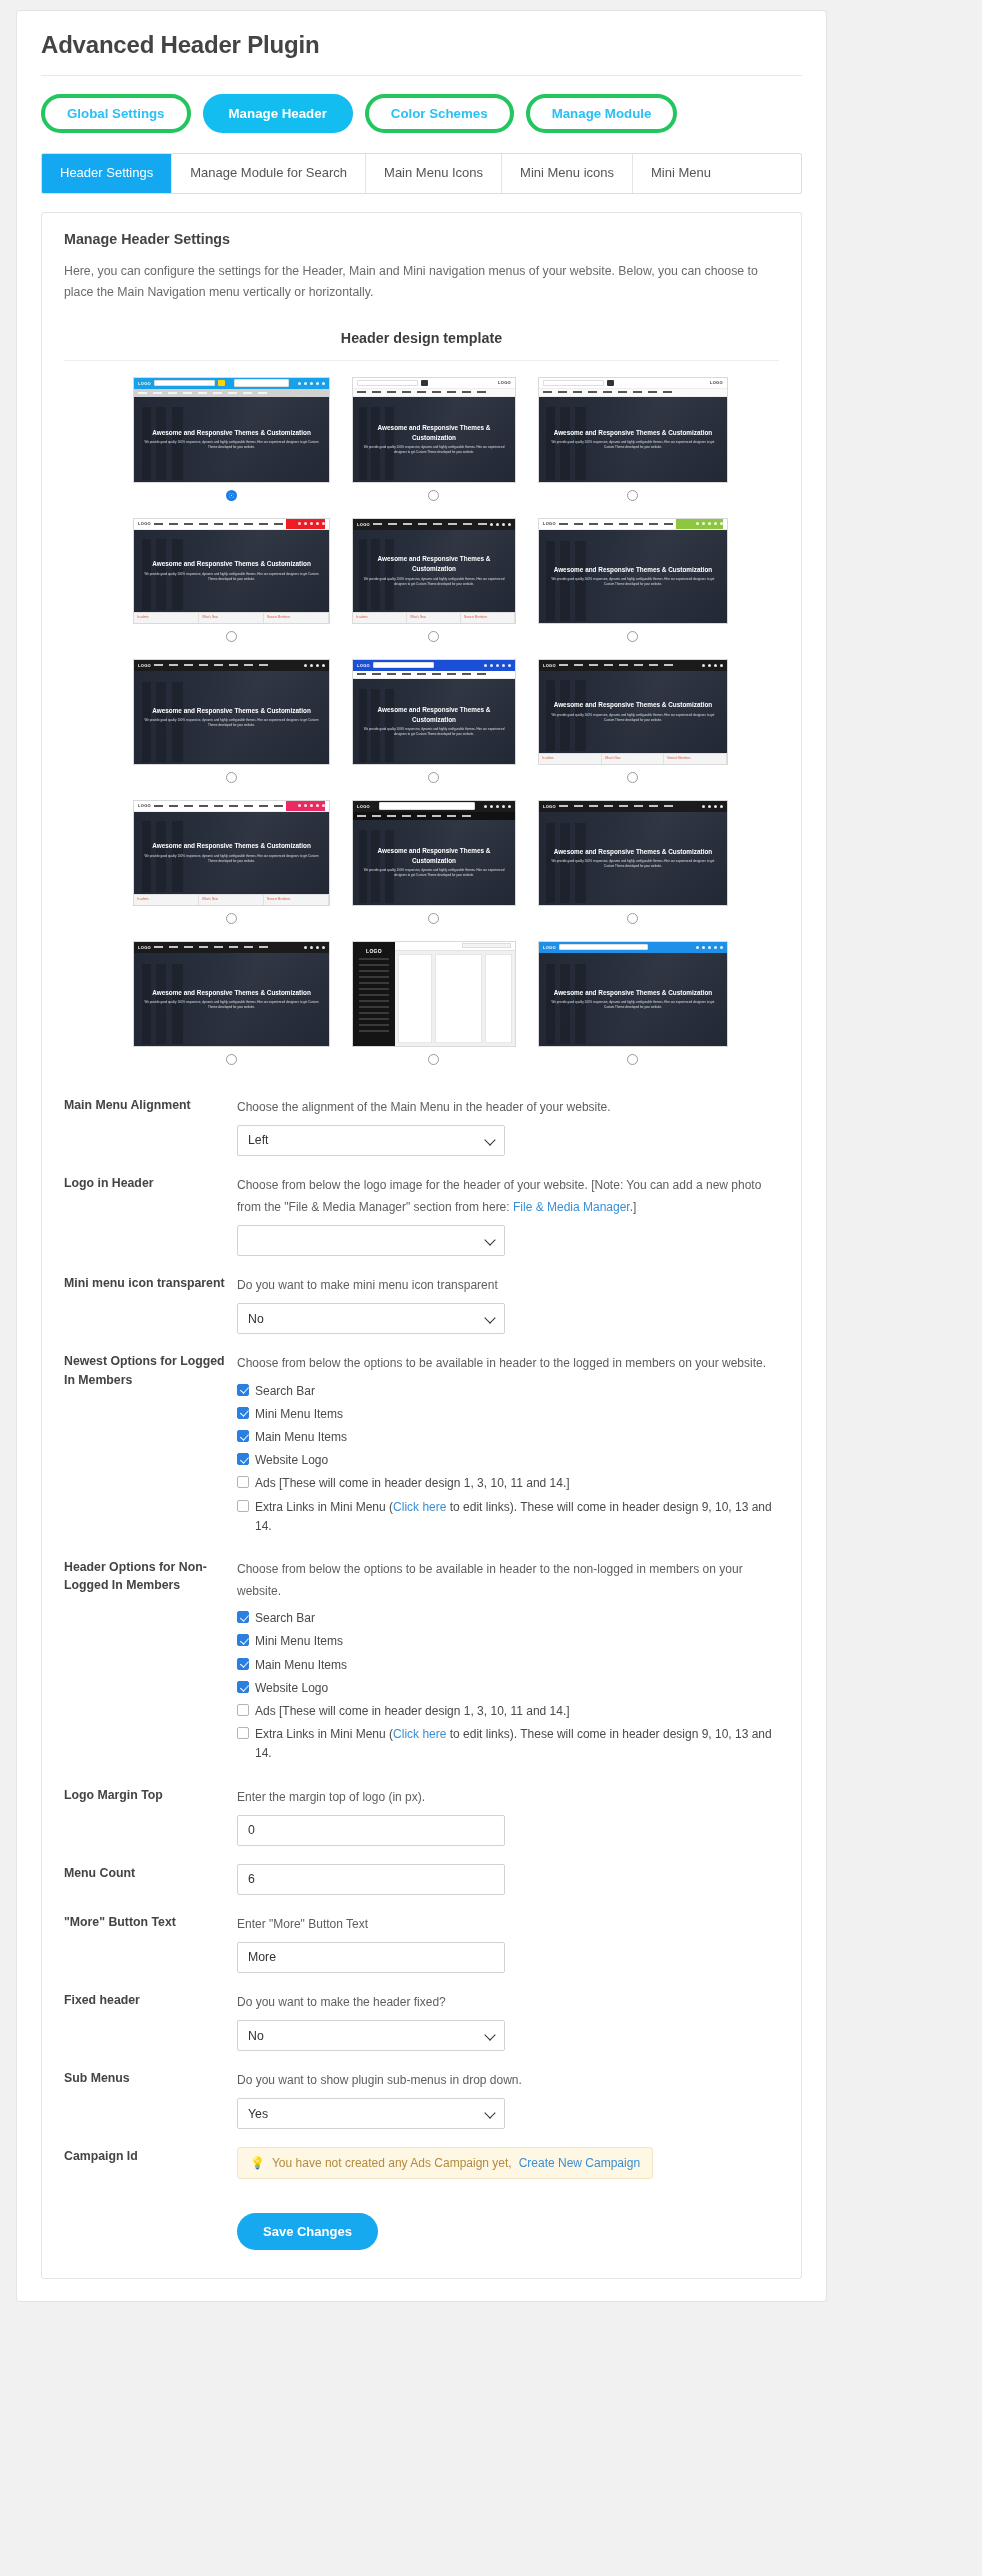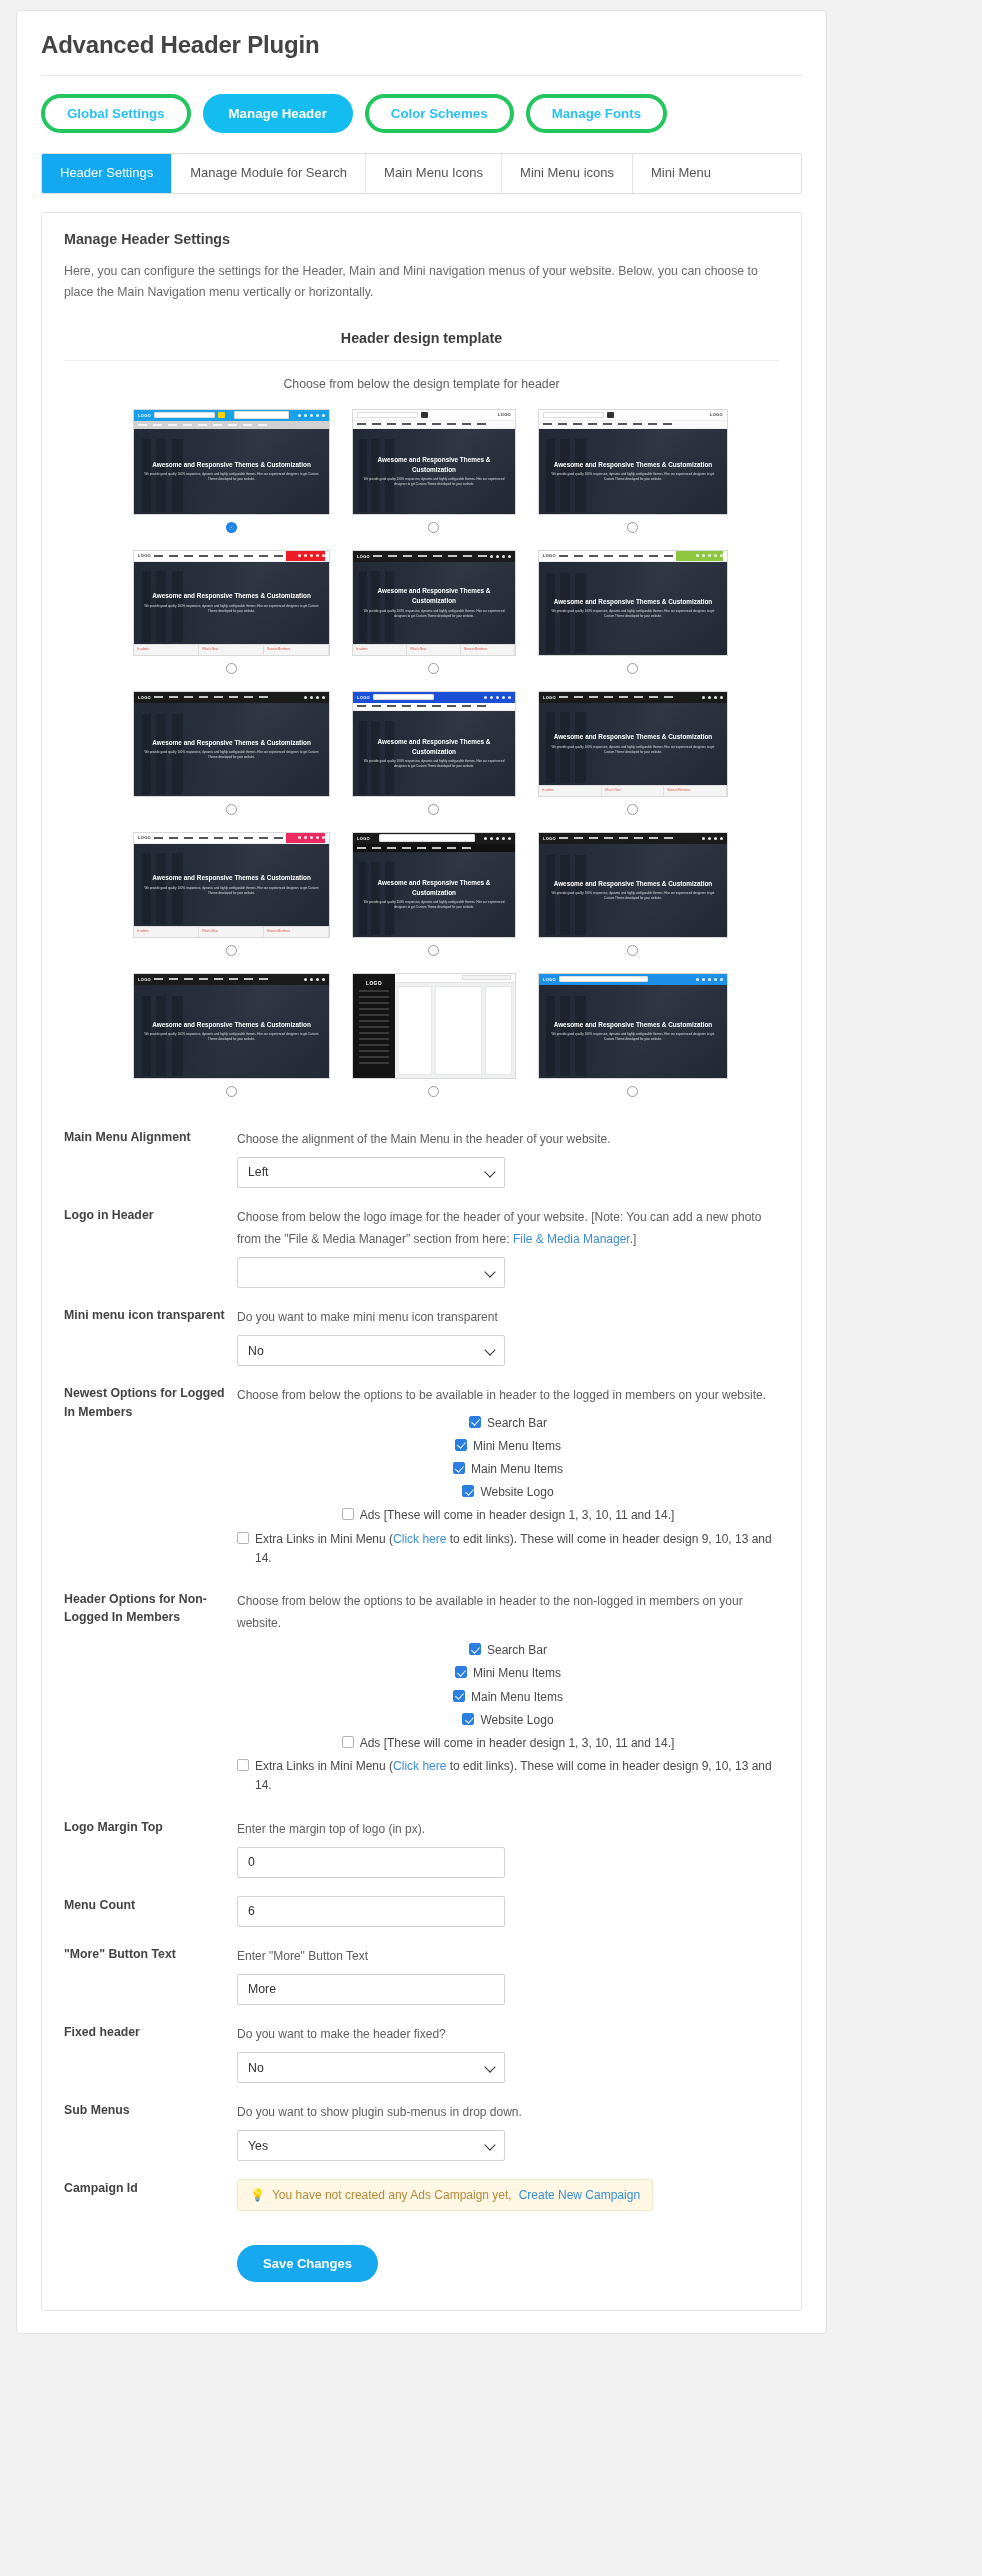--- a/index.html
+++ b/index.html
@@ -282,21 +282,20 @@
   }
 
   .cbrow {
     display: flex;
     align-items: flex-start;
     gap: 6px;
     font-size: 12px;
     color: #4a4a4a;
     line-height: 1.6;
     margin: 4px 0;
-    justify-content: center;
   }
   .cbox {
     width: 12px; height: 12px; flex: 0 0 12px;
     border: 1px solid #b4b4b4; background: #fff;
     border-radius: 2px; margin-top: 2px;
     position: relative; cursor: pointer;
   }
   .cbox.checked {
     background: #2b7fe0;
     border-color: #2b7fe0;
@@ -344,38 +343,37 @@
 <div class="page">
   <div class="card">
 
     <h1 class="plugin-title">Advanced Header Plugin</h1>
     <hr class="title-rule">
 
     <div class="pill-nav" id="pill-nav">
         <button class="pill">Global Settings</button>
         <button class="pill active">Manage Header</button>
         <button class="pill">Color Schemes</button>
-        <button class="pill">Manage Fonts</button>
+        <button class="pill">Manage Module</button>
       </div>
 
     <div class="tabs" id="tab-strip">
         <div class="tab active">Header Settings</div>
         <div class="tab">Manage Module for Search</div>
         <div class="tab">Main Menu Icons</div>
         <div class="tab">Mini Menu icons</div>
         <div class="tab">Mini Menu</div>
       </div>
 
     <div class="panel">
       <div class="panel-title">Manage Header Settings</div>
       <div class="panel-desc">Here, you can configure the settings for the Header, Main and Mini navigation menus of your website. Below, you can choose to place the Main Navigation menu vertically or horizontally.</div>
 
       <div class="tmpl-heading">Header design template</div>
       <hr class="tmpl-rule">
-      <div class="tmpl-sub">Choose from below the design template for header</div>
 
       <div class="tmpl-grid" id="tmpl-grid">
           <div class="tmpl-cell">
             <div class="thumb" style="display: flex; flex-direction: column;">
               <div class="t-bar" style="background:#18a0e8">
                 <span class="t-logo">LOGO</span>
                 <span class="t-search"></span>
                 <span class="t-btn"></span>
                 <span class="t-ad"></span>
                 <span class="t-icons">

